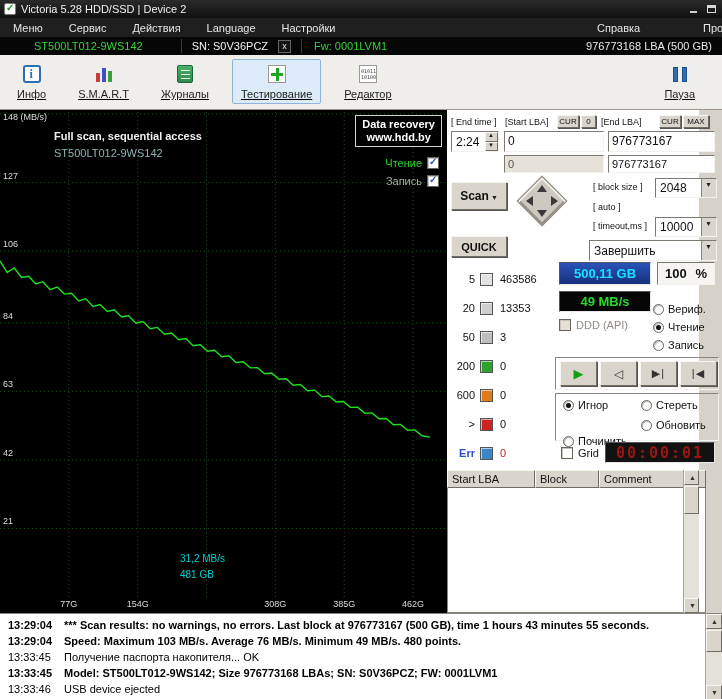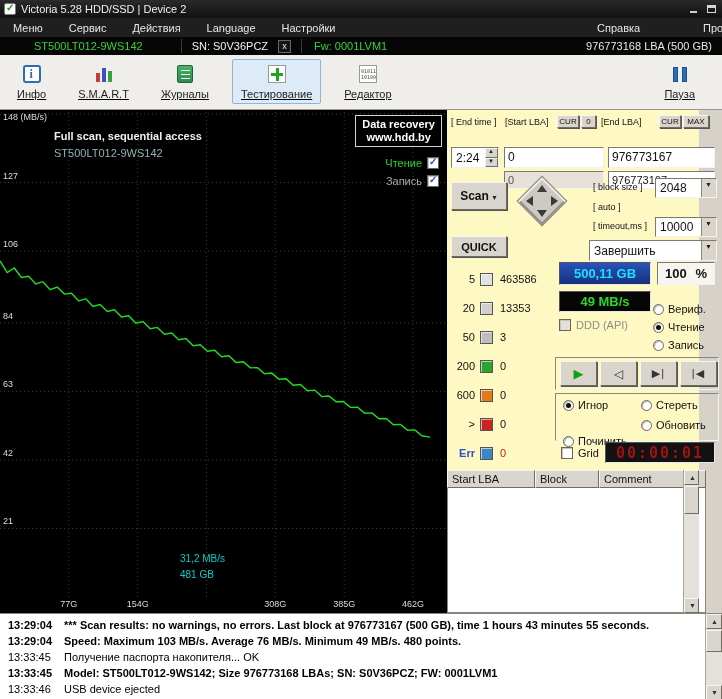--- a/index.html
+++ b/index.html
@@ -100,26 +100,26 @@
   .cb.disabled { background:#e4e0d8; }
   .radio { width:11px; height:11px; border-radius:50%; background:#fff; border:1px solid #6a665e;
     box-shadow:inset 1px 1px 1px #bcb8b0; position:relative; flex:none; }
   .radio.sel::after { content:""; position:absolute; left:2px; top:2px; width:5px; height:5px;
     border-radius:50%; background:#111; }
   .btn3d { background:#d9d5cd; border:1px solid; border-color:#f8f6f2 #716d64 #716d64 #f8f6f2;
     box-shadow:1px 1px 0 #555; display:flex; align-items:center; justify-content:center; cursor:default; }
   .sunken { background:#fff; border:1px solid; border-color:#7d7970 #f4f2ee #f4f2ee #7d7970; }
 
   
-  .side-panel { width:252px; height:503px; position:relative; background:#fef9c3; font-size:11px; color:#111; }
+  .side-panel { width:252px; height:503px; position:relative; background:#ffffff; font-size:11px; color:#111; }
   .abs { position:absolute; }
   .lbl9 { font-size:9px; white-space:nowrap; }
   .mini-btn { position:absolute; font-size:8px; line-height:10px; }
   .field { position:absolute; background:#fff; border:1px solid; border-color:#7d7970 #f4f2ee #f4f2ee #7d7970;
-    font-size:12px; padding:2px 3px; overflow:hidden; white-space:nowrap;margin-top:16px; }
+    font-size:12px; padding:2px 3px; overflow:hidden; white-space:nowrap; }
   .field.dis { background:#e6e2da; color:#555; font-size:11px; }
   .spinbox { display:flex; align-items:center; padding:0; }
   .spin-val { flex:1; padding-left:4px; }
   .spin-col { width:13px; height:100%; display:flex; flex-direction:column; }
   .spin-btn { flex:1; background:#d9d5cd; border:1px solid; border-color:#f8f6f2 #716d64 #716d64 #f8f6f2;
     position:relative; }
   .spin-up::after, .spin-dn::after { position:absolute; left:2px; top:-1px; font-size:6px; color:#222; }
   .spin-up::after { content:"▲"; }
   .spin-dn::after { content:"▼"; }
   .combo { position:absolute; background:#fff; border:1px solid; border-color:#7d7970 #f4f2ee #f4f2ee #7d7970;

